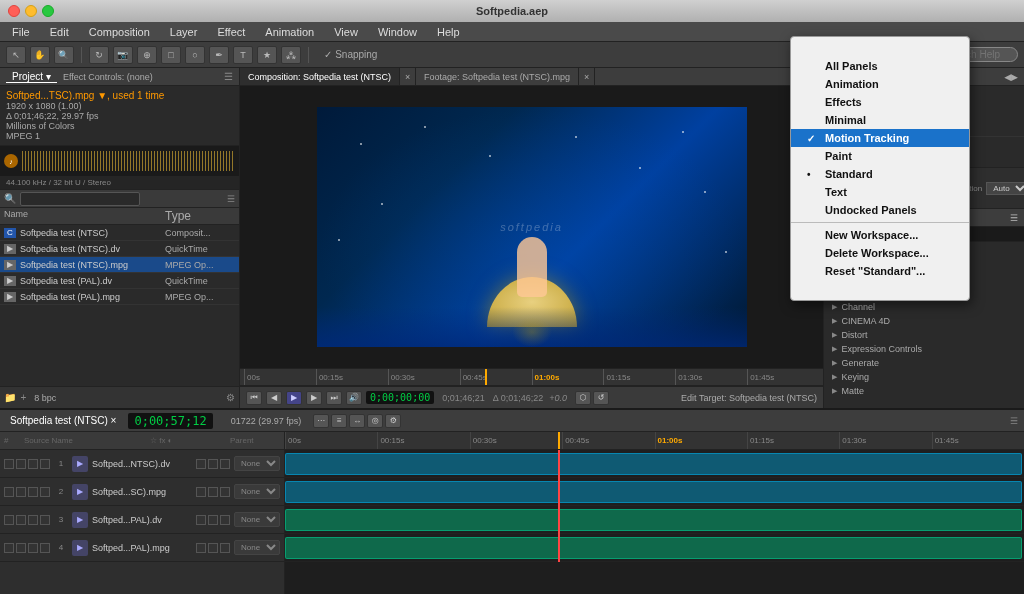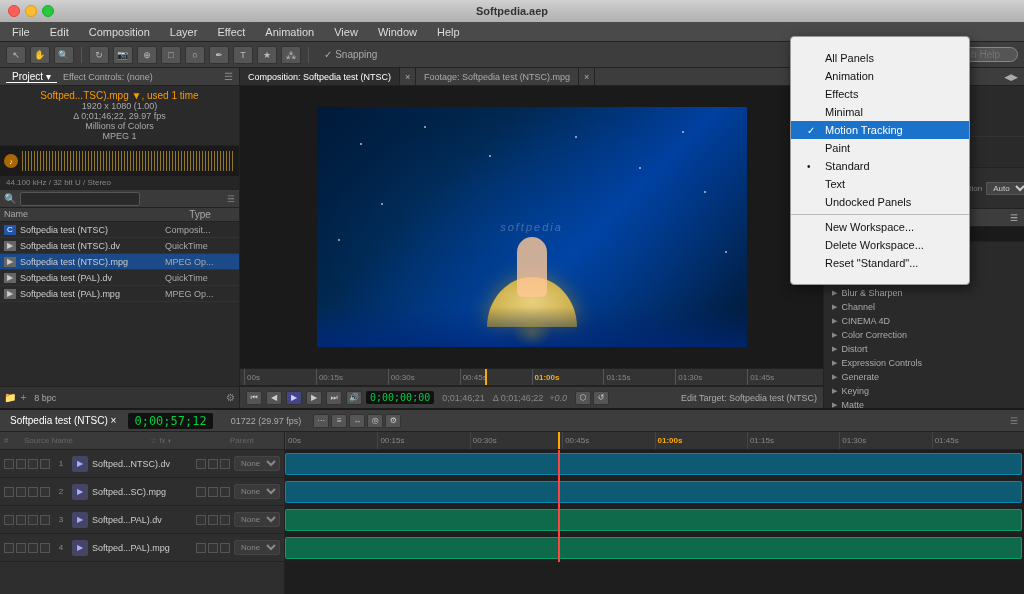--- a/index.html
+++ b/index.html
@@ -159,21 +159,20 @@
     }
     .panel-tab.active { color: #fff; border-bottom: 1px solid #fff; }
 
     
     #project-info {
       background: #2a2a2a;
       padding: 4px 6px;
       font-size: 9px;
       color: #aaa;
       border-bottom: 1px solid #222;
-      text-align: center;
     }
     #project-info .filename { color: #ff9900; font-size: 10px; }
     .waveform-area {
       height: 30px;
       background: #1a1a1a;
       display: flex;
       align-items: center;
       padding: 0 4px;
       overflow: hidden;
     }
@@ -208,21 +207,21 @@
       overflow: hidden;
       background: #2a2a2a;
     }
     .file-list-cols {
       display: flex;
       background: #3a3a3a;
       border-bottom: 1px solid #222;
       padding: 1px 4px;
     }
     .file-col-name { flex: 1; font-size: 9px; color: #aaa; }
-    .file-col-type { width: 70px; font-size: 10px; color: #aaa; text-align: center; }
+    .file-col-type { width: 70px; font-size: 12px; color: #aaa; }
 
     .file-row {
       display: flex;
       align-items: center;
       padding: 1px 4px;
       border-bottom: 1px solid #333;
       cursor: pointer;
       height: 16px;
     }
     .file-row.selected { background: #1a4a8a; }
@@ -631,21 +630,22 @@
     #workspace-dropdown-menu {
       position: absolute;
       top: 36px;
       left: 790px;
       width: 180px;
       background: #f0f0f0;
       border: 1px solid #999;
       border-radius: 4px;
       box-shadow: 2px 4px 12px rgba(0,0,0,0.5);
       z-index: 100;
-      padding: 12px 0;
+      padding: 20px 0;
+      font-weight: bold;
     }
     .dropdown-menu-item {
       padding: 3px 16px;
       font-size: 11px;
       color: #111;
       cursor: pointer;
       display: flex;
       align-items: center;
       gap: 6px;
       white-space: nowrap;
@@ -928,24 +928,20 @@
         <div class="effect-category">
           <span class="effect-triangle">▶</span>
           <span>Channel</span>
         </div>
         <div class="effect-category">
           <span class="effect-triangle">▶</span>
           <span>CINEMA 4D</span>
         </div>
         <div class="effect-category">
           <span class="effect-triangle">▶</span>
-          <span>Color Correction</span>
-        </div>
-        <div class="effect-category">
-          <span class="effect-triangle">▶</span>
           <span>Distort</span>
         </div>
         <div class="effect-category">
           <span class="effect-triangle">▶</span>
           <span>Expression Controls</span>
         </div>
         <div class="effect-category">
           <span class="effect-triangle">▶</span>
           <span>Generate</span>
         </div>

